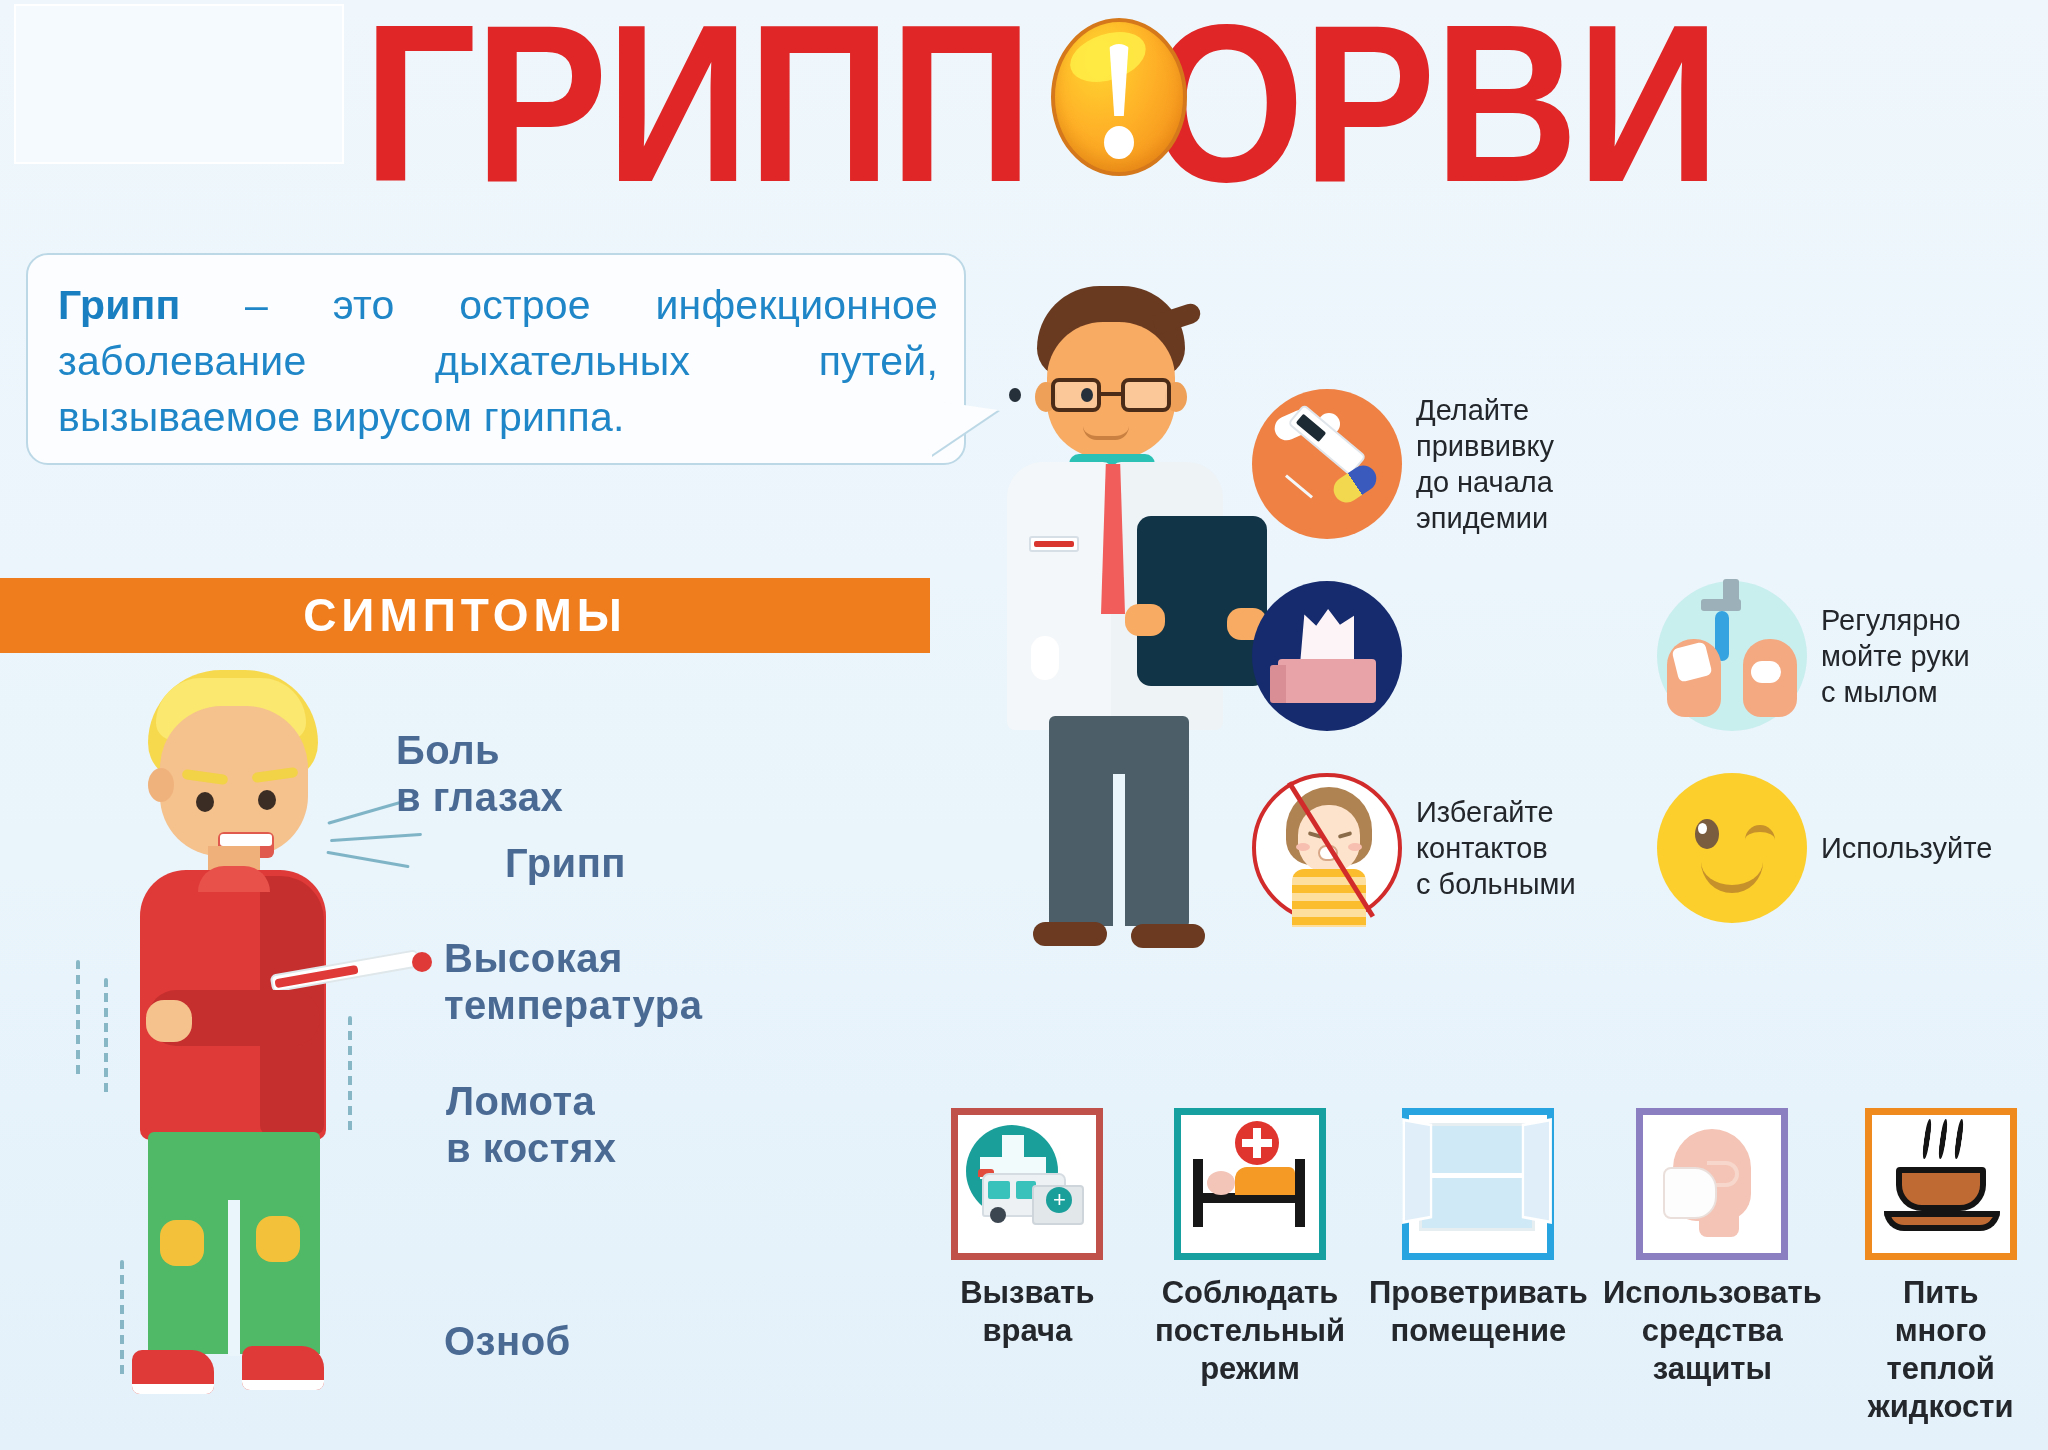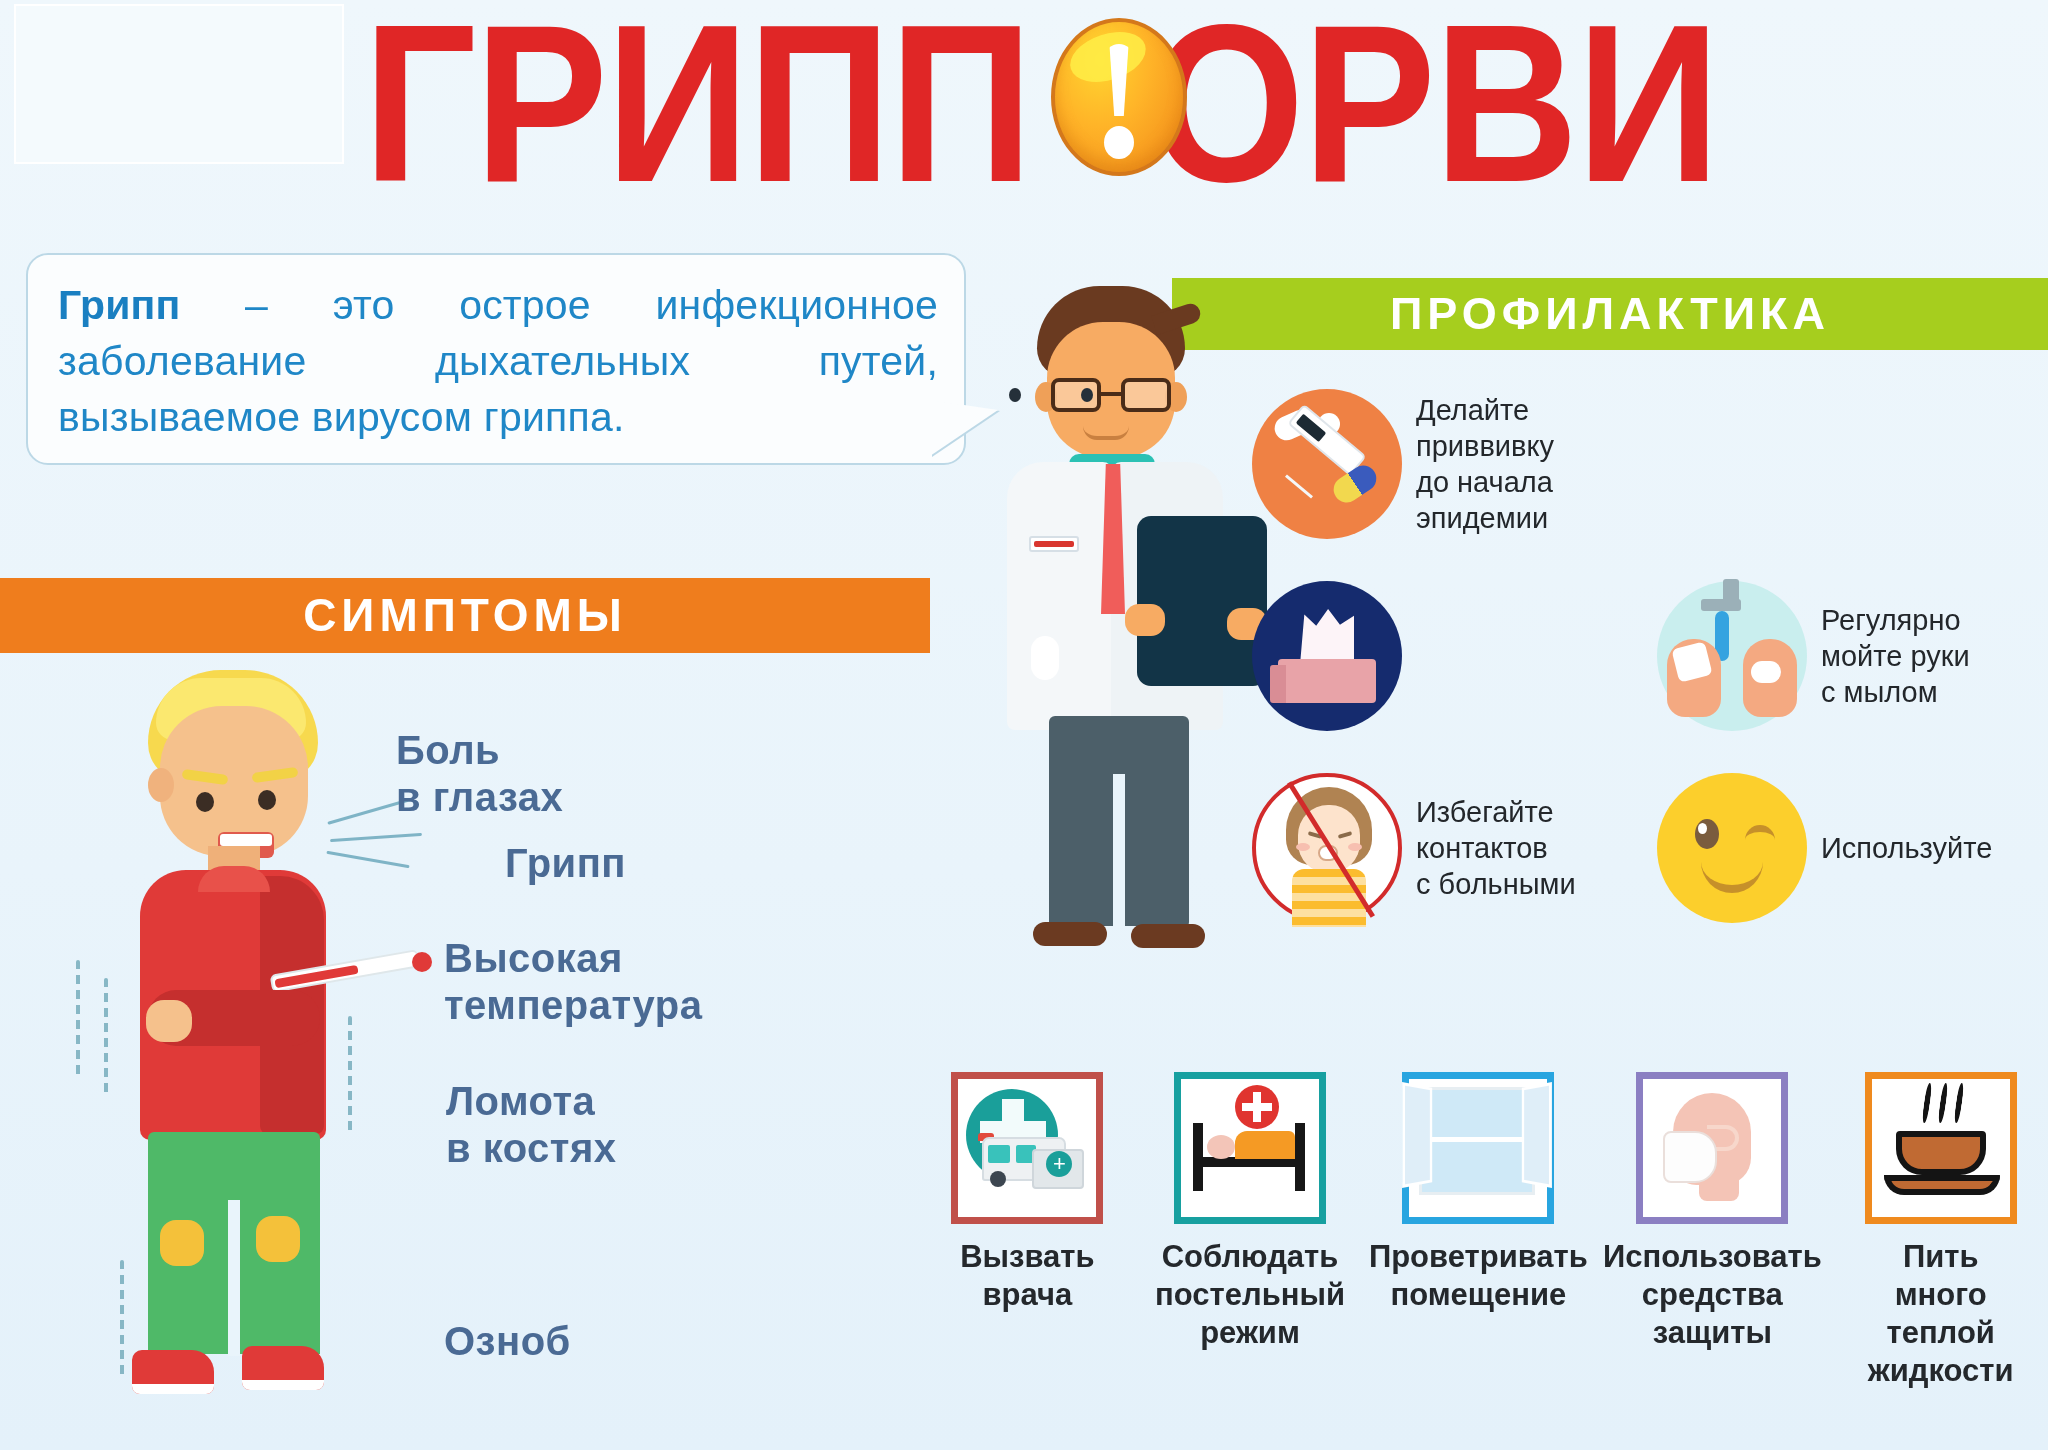--- a/index.html
+++ b/index.html
@@ -183,21 +183,21 @@
   .ic-smile .e-open { position:absolute; left:38px; top:46px; width:24px; height:30px; background:#7a5c3e; border-radius:50%; }
   .ic-smile .e-open:after { content:""; position:absolute; left:3px; top:4px; width:9px; height:11px; background:#fff; border-radius:50%; }
   .ic-smile .e-wink { position:absolute; left:88px; top:52px; width:30px; height:18px; border-top:7px solid #c6902a; border-radius: 18px 18px 0 0; }
   .ic-smile .m { position:absolute; left:44px; top:88px; width:62px; height:32px; border-bottom:8px solid #c6902a; border-radius: 0 0 34px 34px; }
 
   
   .sick-banner { position:absolute; left: 920px; top: 1000px; width: 1128px; height: 78px; background: #e0211f; }
   .sick-banner span { display:block; text-align:center; color:#fff; font-size: 47px; font-weight:700; letter-spacing: 2.5px; line-height:78px; }
 
   
-  .cards { position:absolute; left: 920px; top: 1072px; width: 1128px; display:flex; gap: 28px; padding: 0 10px; }
+  .cards { position:absolute; left: 920px; top: 1108px; width: 1128px; display:flex; gap: 28px; padding: 0 10px; }
   .card { width: 206px; display:flex; flex-direction:column; align-items:center; }
   .card-box { width: 152px; height: 152px; background:#fff; border: 7px solid #ccc; position: relative; }
   .card-label { margin-top: 14px; text-align:center; font-size: 31px; line-height: 38px; font-weight: 700; color: #24282c; }
 
   
   .ic-amb .disc { position:absolute; left:8px; top:10px; width:92px; height:92px; border-radius:50%; background:#1a9f9a; }
   .ic-amb .cross-v { position:absolute; left:44px; top:20px; width:22px; height:68px; background:#f2fbfb; }
   .ic-amb .cross-h { position:absolute; left:22px; top:42px; width:66px; height:22px; background:#f2fbfb; }
   .ic-amb .van { position:absolute; left:24px; top:58px; width:84px; height:44px; background:#eef1f3; border-radius:7px 7px 3px 3px; border:2px solid #d6dde2; }
   .ic-amb .van:before { content:""; position:absolute; left:4px; top:6px; width:22px; height:18px; background:#39c2bb; border-radius:2px; }
@@ -295,23 +295,20 @@
 
   <div class="sym-label" id="sym0" style="white-space:pre-line">Боль
 в глазах</div>
   <div class="sym-label" id="sym1" style="white-space:pre-line">Грипп</div>
   <div class="sym-label" id="sym2" style="white-space:pre-line">Высокая
 температура</div>
   <div class="sym-label" id="sym3" style="white-space:pre-line">Ломота
 в костях</div>
   <div class="sym-label" id="sym4" style="white-space:pre-line">Озноб</div>
 
-  <div class="prev-banner">
-    <span>ПРОФИЛАКТИКА</span>
-  </div>
 
   <div class="doc">
     <div class="d-hair"></div>
       <div class="d-hair-tuft"></div>
     <div class="d-head"></div>
       <div class="d-ear"></div>
       <div class="d-ear r"></div>
     <div class="d-glasses">
       <div class="d-lens l"></div>
         <div class="d-lens r"></div>

